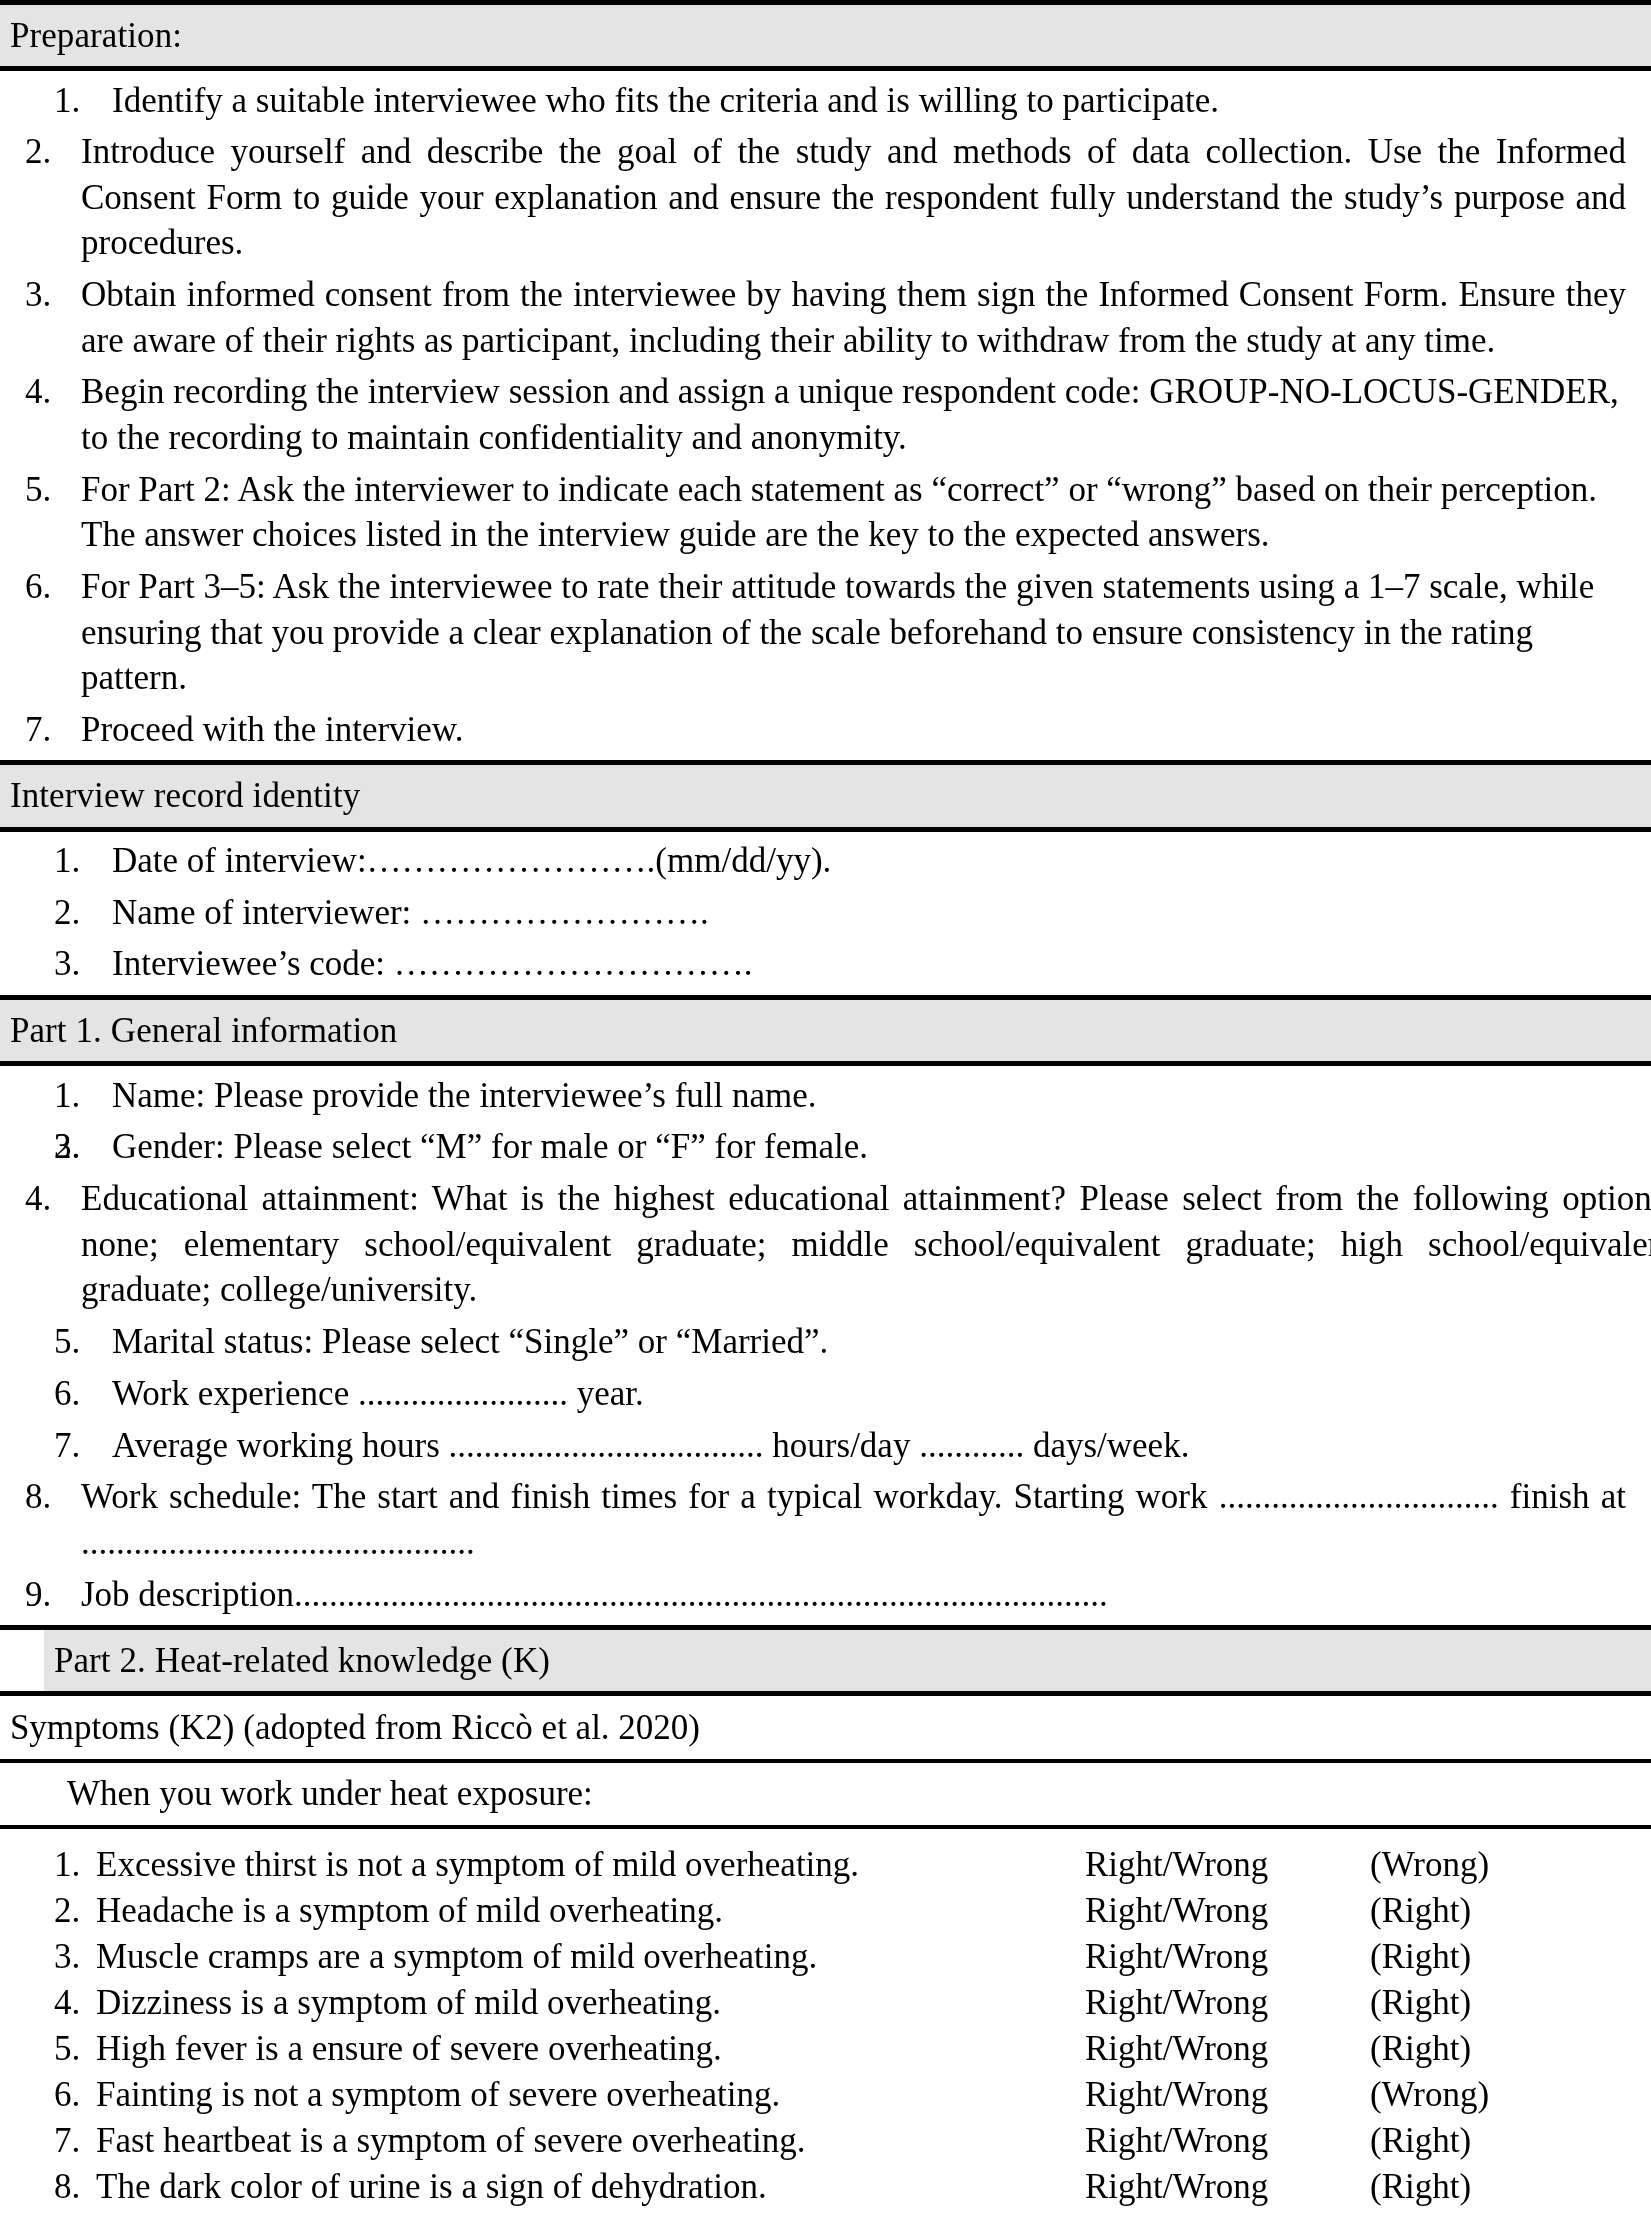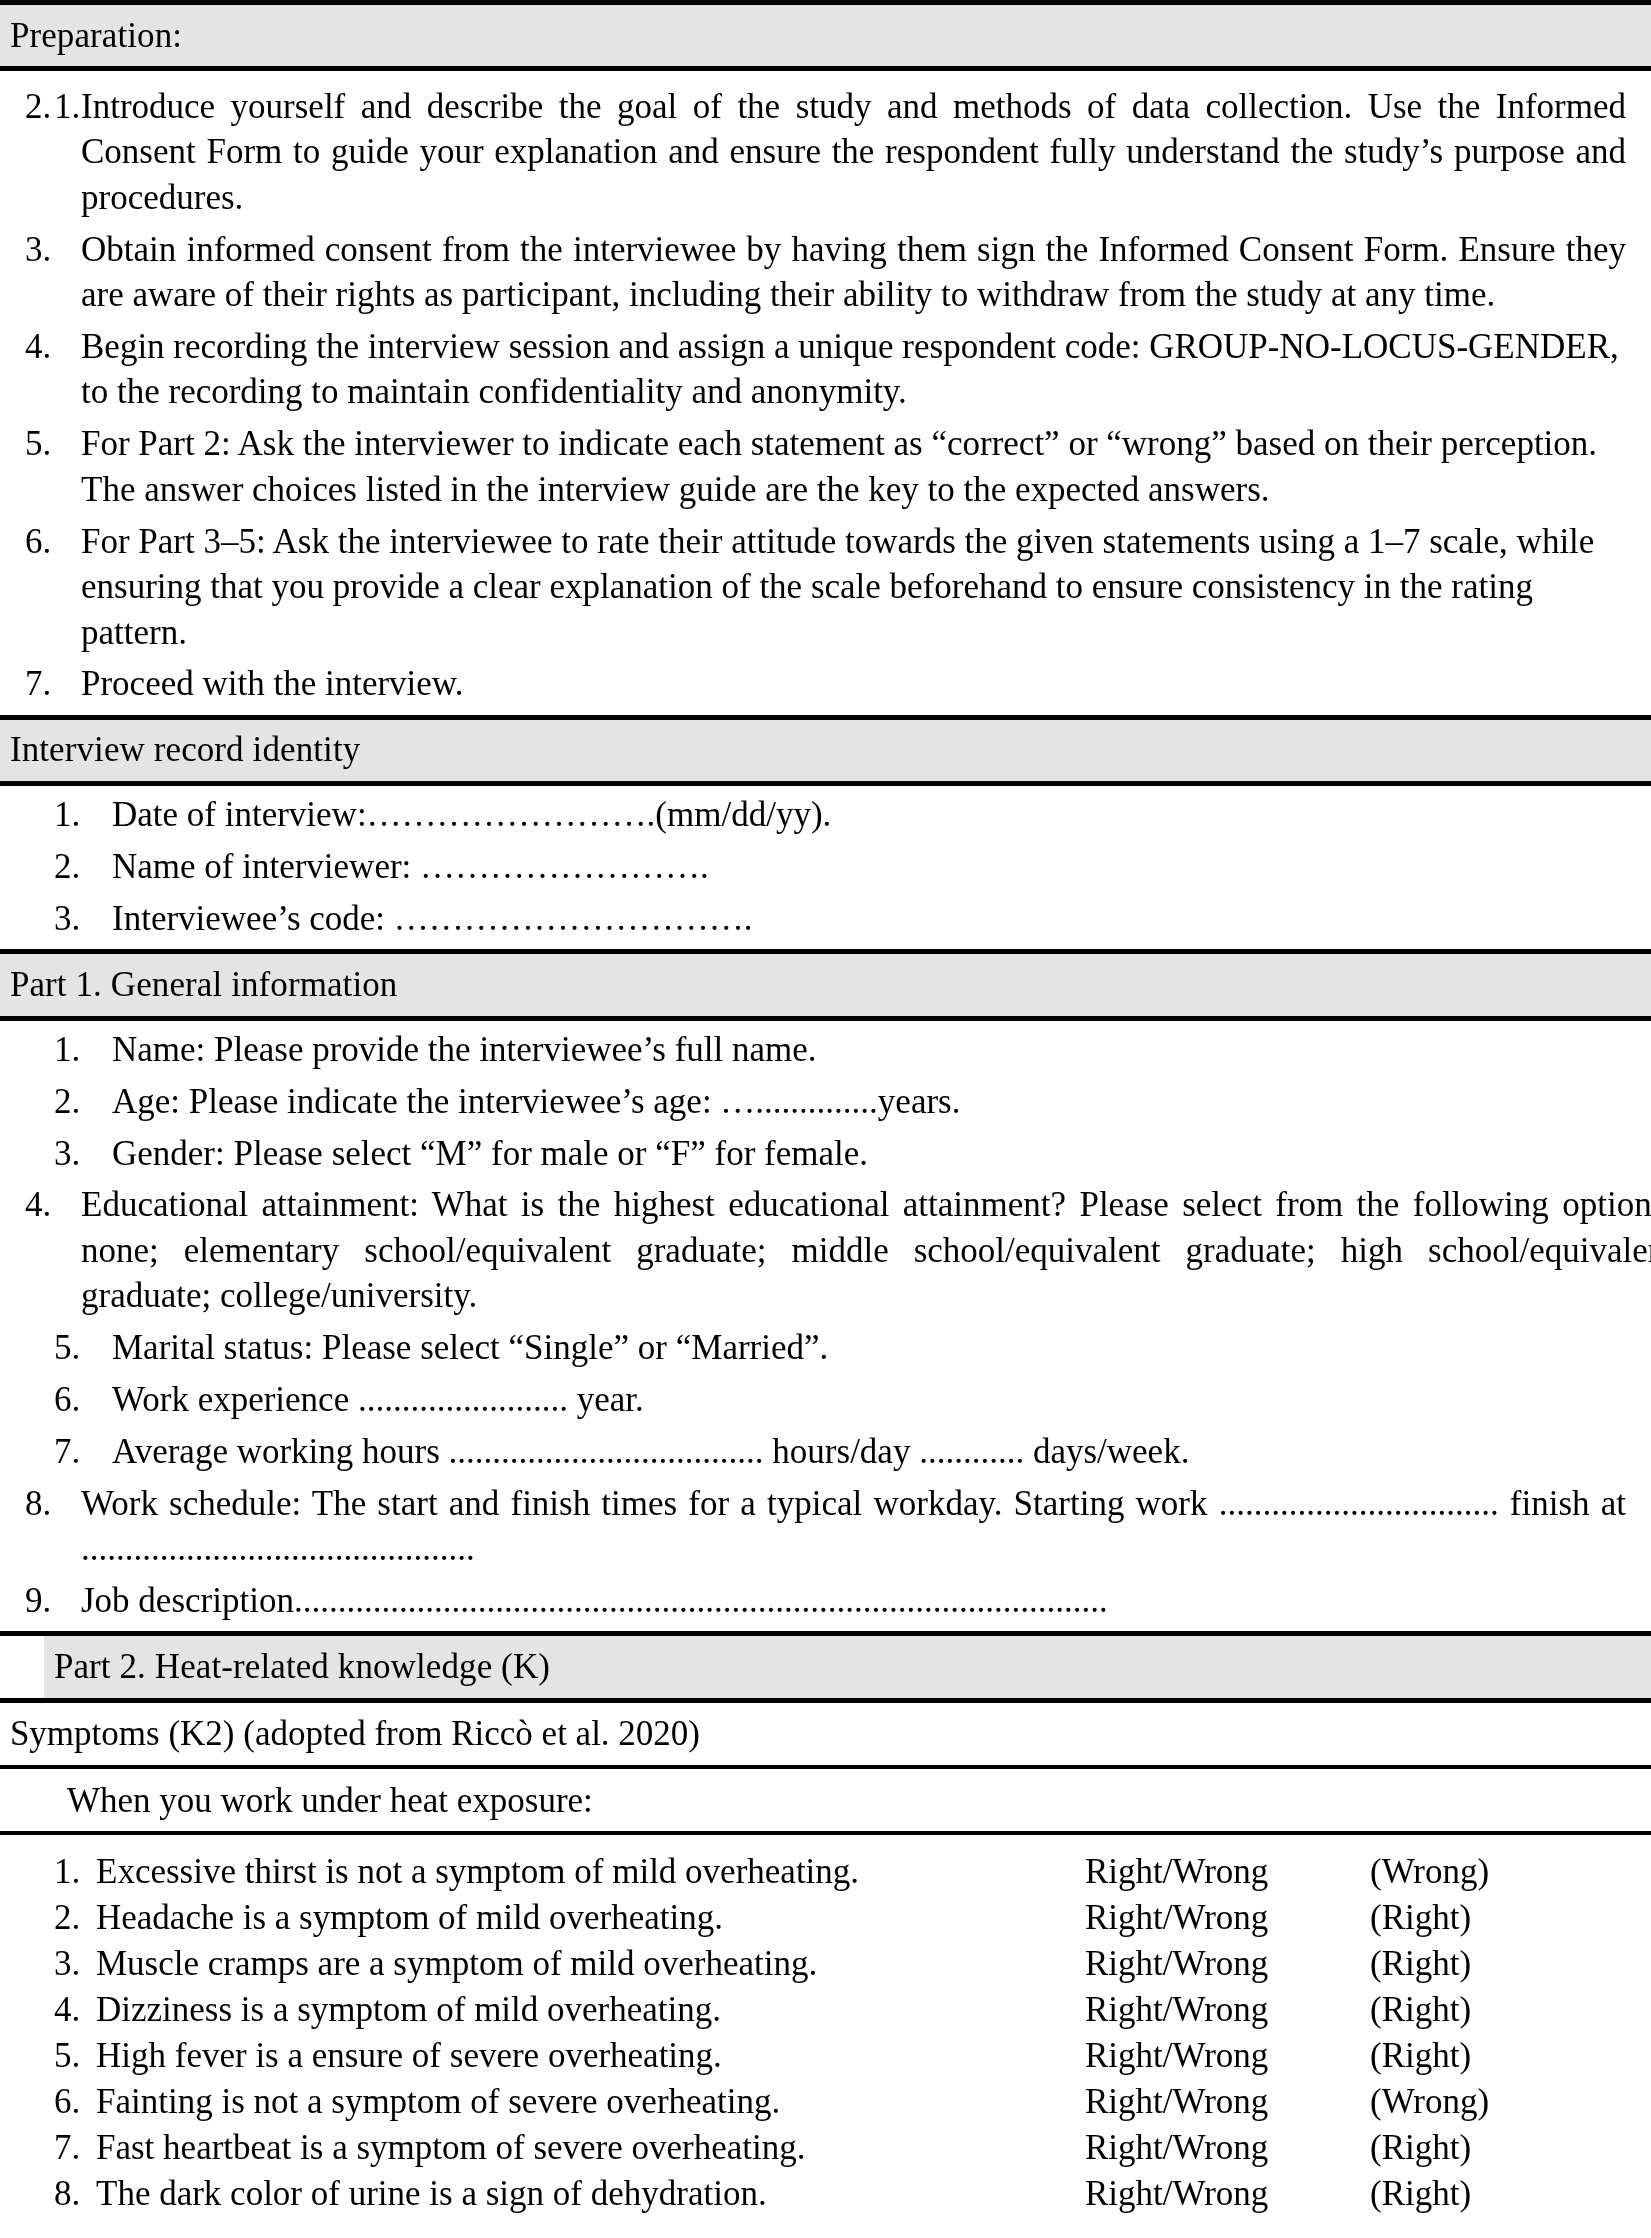--- a/index.html
+++ b/index.html
@@ -140,20 +140,21 @@
   <div class="rule-thick" style="background: rgb(0, 0, 0);"></div>
   <div class="section-band" style="background: rgb(228, 228, 228);">
     <span>Preparation:</span>
   </div>
   <div class="rule-thick" style="background: rgb(0, 0, 0);"></div>
 
   <div class="list-block">
     <ol class="numlist">
       <li>
         <span class="num">1.</span>
+        <span class="nojustify">Identify a suitable interviewee who fits the criteria and is willing to participate.</span>
       </li>
       <li class="tight">
         <span class="num">2.</span>
         <span class="justify" style="display:block">Introduce yourself and describe the goal of the study and methods of data collection.   Use the Informed Consent Form to guide your explanation and ensure the respondent fully understand the study’s purpose and procedures.</span>
       </li>
       <li class="tight">
         <span class="num">3.</span>
         <span class="justify" style="display:block">Obtain informed consent from the interviewee by having them sign the Informed Consent Form. Ensure they are aware of their rights as participant, including their ability to withdraw from the study at any time.</span>
       </li>
       <li class="tight">
@@ -205,21 +206,20 @@
   <div class="rule-thick" style="background: rgb(0, 0, 0);"></div>
 
   <div class="list-block">
     <ol class="numlist">
       <li>
         <span class="num">1.</span>
         <span class="nojustify">Name: Please provide the interviewee’s full name.</span>
       </li>
       <li>
         <span class="num">2.</span>
-        <span class="nojustify dots">Age: Please indicate the interviewee’s age: …..............years.</span>
       </li>
       <li>
         <span class="num">3.</span>
         <span class="nojustify">Gender: Please select “M” for male or “F” for female.</span>
       </li>
       <li class="tight">
         <span class="num">4.</span>
         <span class="justify clip-row-wrap" style="display:block; white-space:normal; overflow:hidden; width:1594px;">Educational attainment: What is the highest educational attainment? Please select from the following options: none; elementary school/equivalent graduate; middle school/equivalent graduate; high school/equivalent graduate; college/university.</span>
       </li>
       <li>

